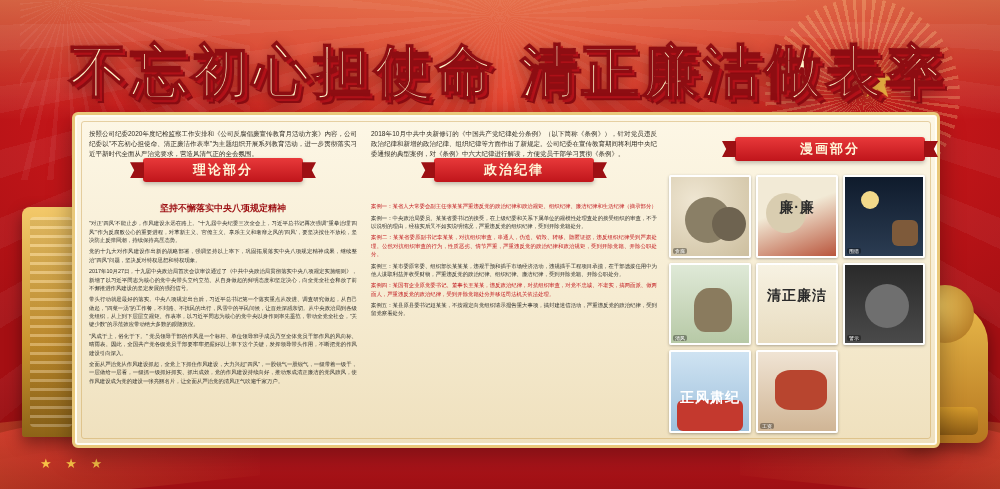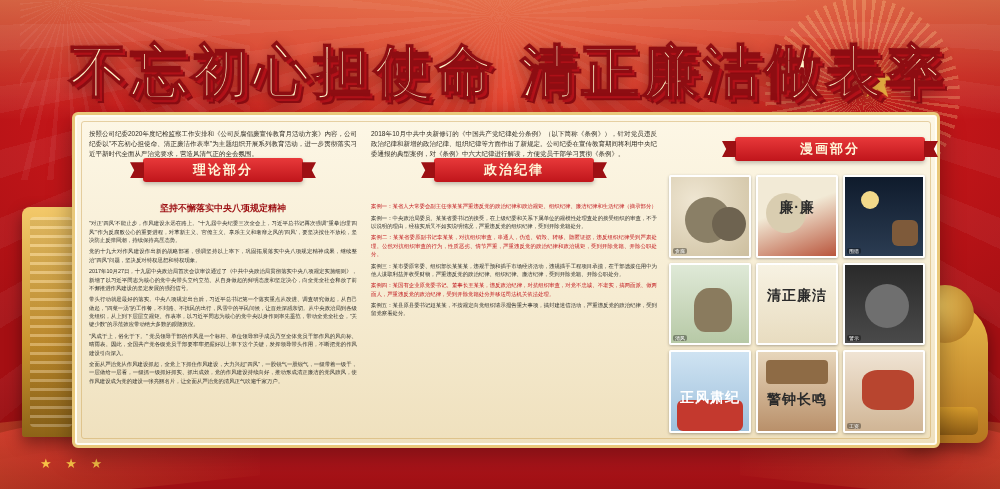--- a/index.html
+++ b/index.html
@@ -213,24 +213,20 @@
         <span class="ttl">清正廉洁</span>
       </div>
       <div class="cm c6">
         <div class="blob" style="left:25%;top:25%;width:44px;height:44px;background:#6f6f6f;"></div>
         <span class="cap">警示</span>
       </div>
       <div class="cm c7">
         <div class="blob" style="left:8%;bottom:0;width:84%;height:40%;background:#c4392e;border-radius:6px;"></div>
         <span class="ttl" style="top:58%;color:#fff;">正风肃纪</span>
       </div>
-      <div class="cm c8">
-        <div class="blob" style="left:10%;top:10%;width:80%;height:30%;background:#8e6b45;border-radius:4px;"></div>
-        <span class="ttl" style="top:60%;">警钟长鸣</span>
-      </div>
       <div class="cm c9">
         <div class="blob" style="left:22%;top:22%;width:52px;height:40px;background:#b8452f;border-radius:30%;"></div>
         <span class="cap">工资</span>
       </div>
     </div>
 
   </div>
 </div>
 
 </body></html>

